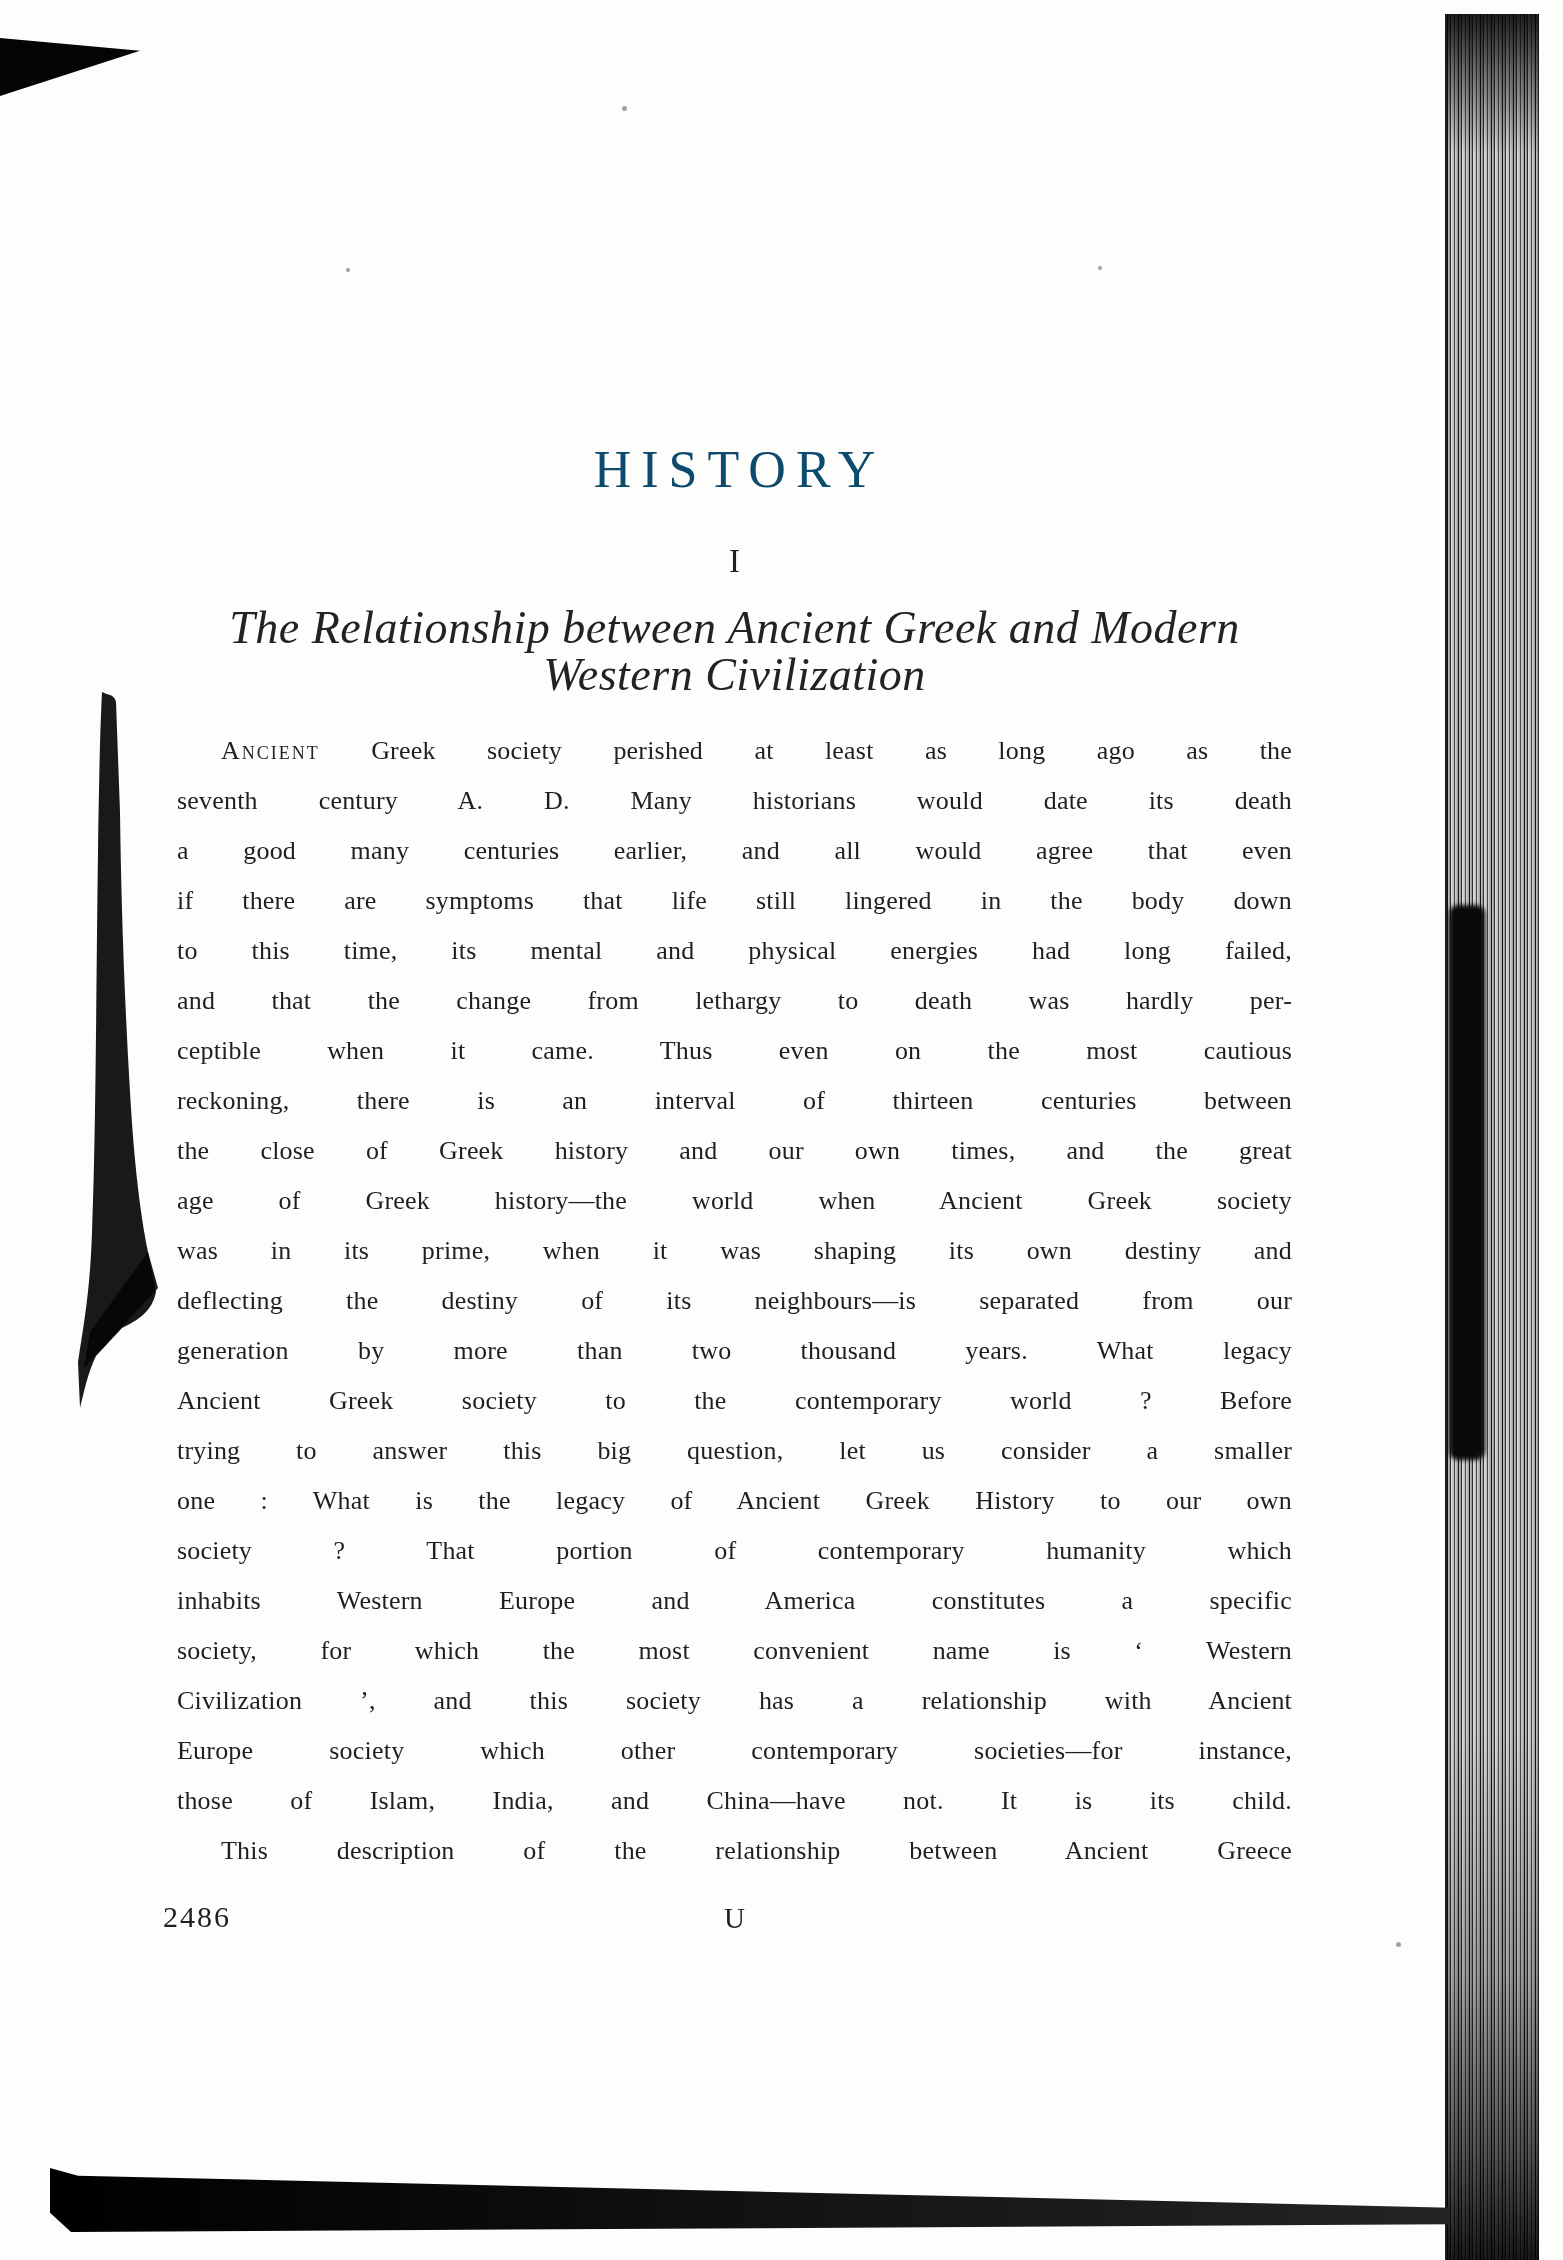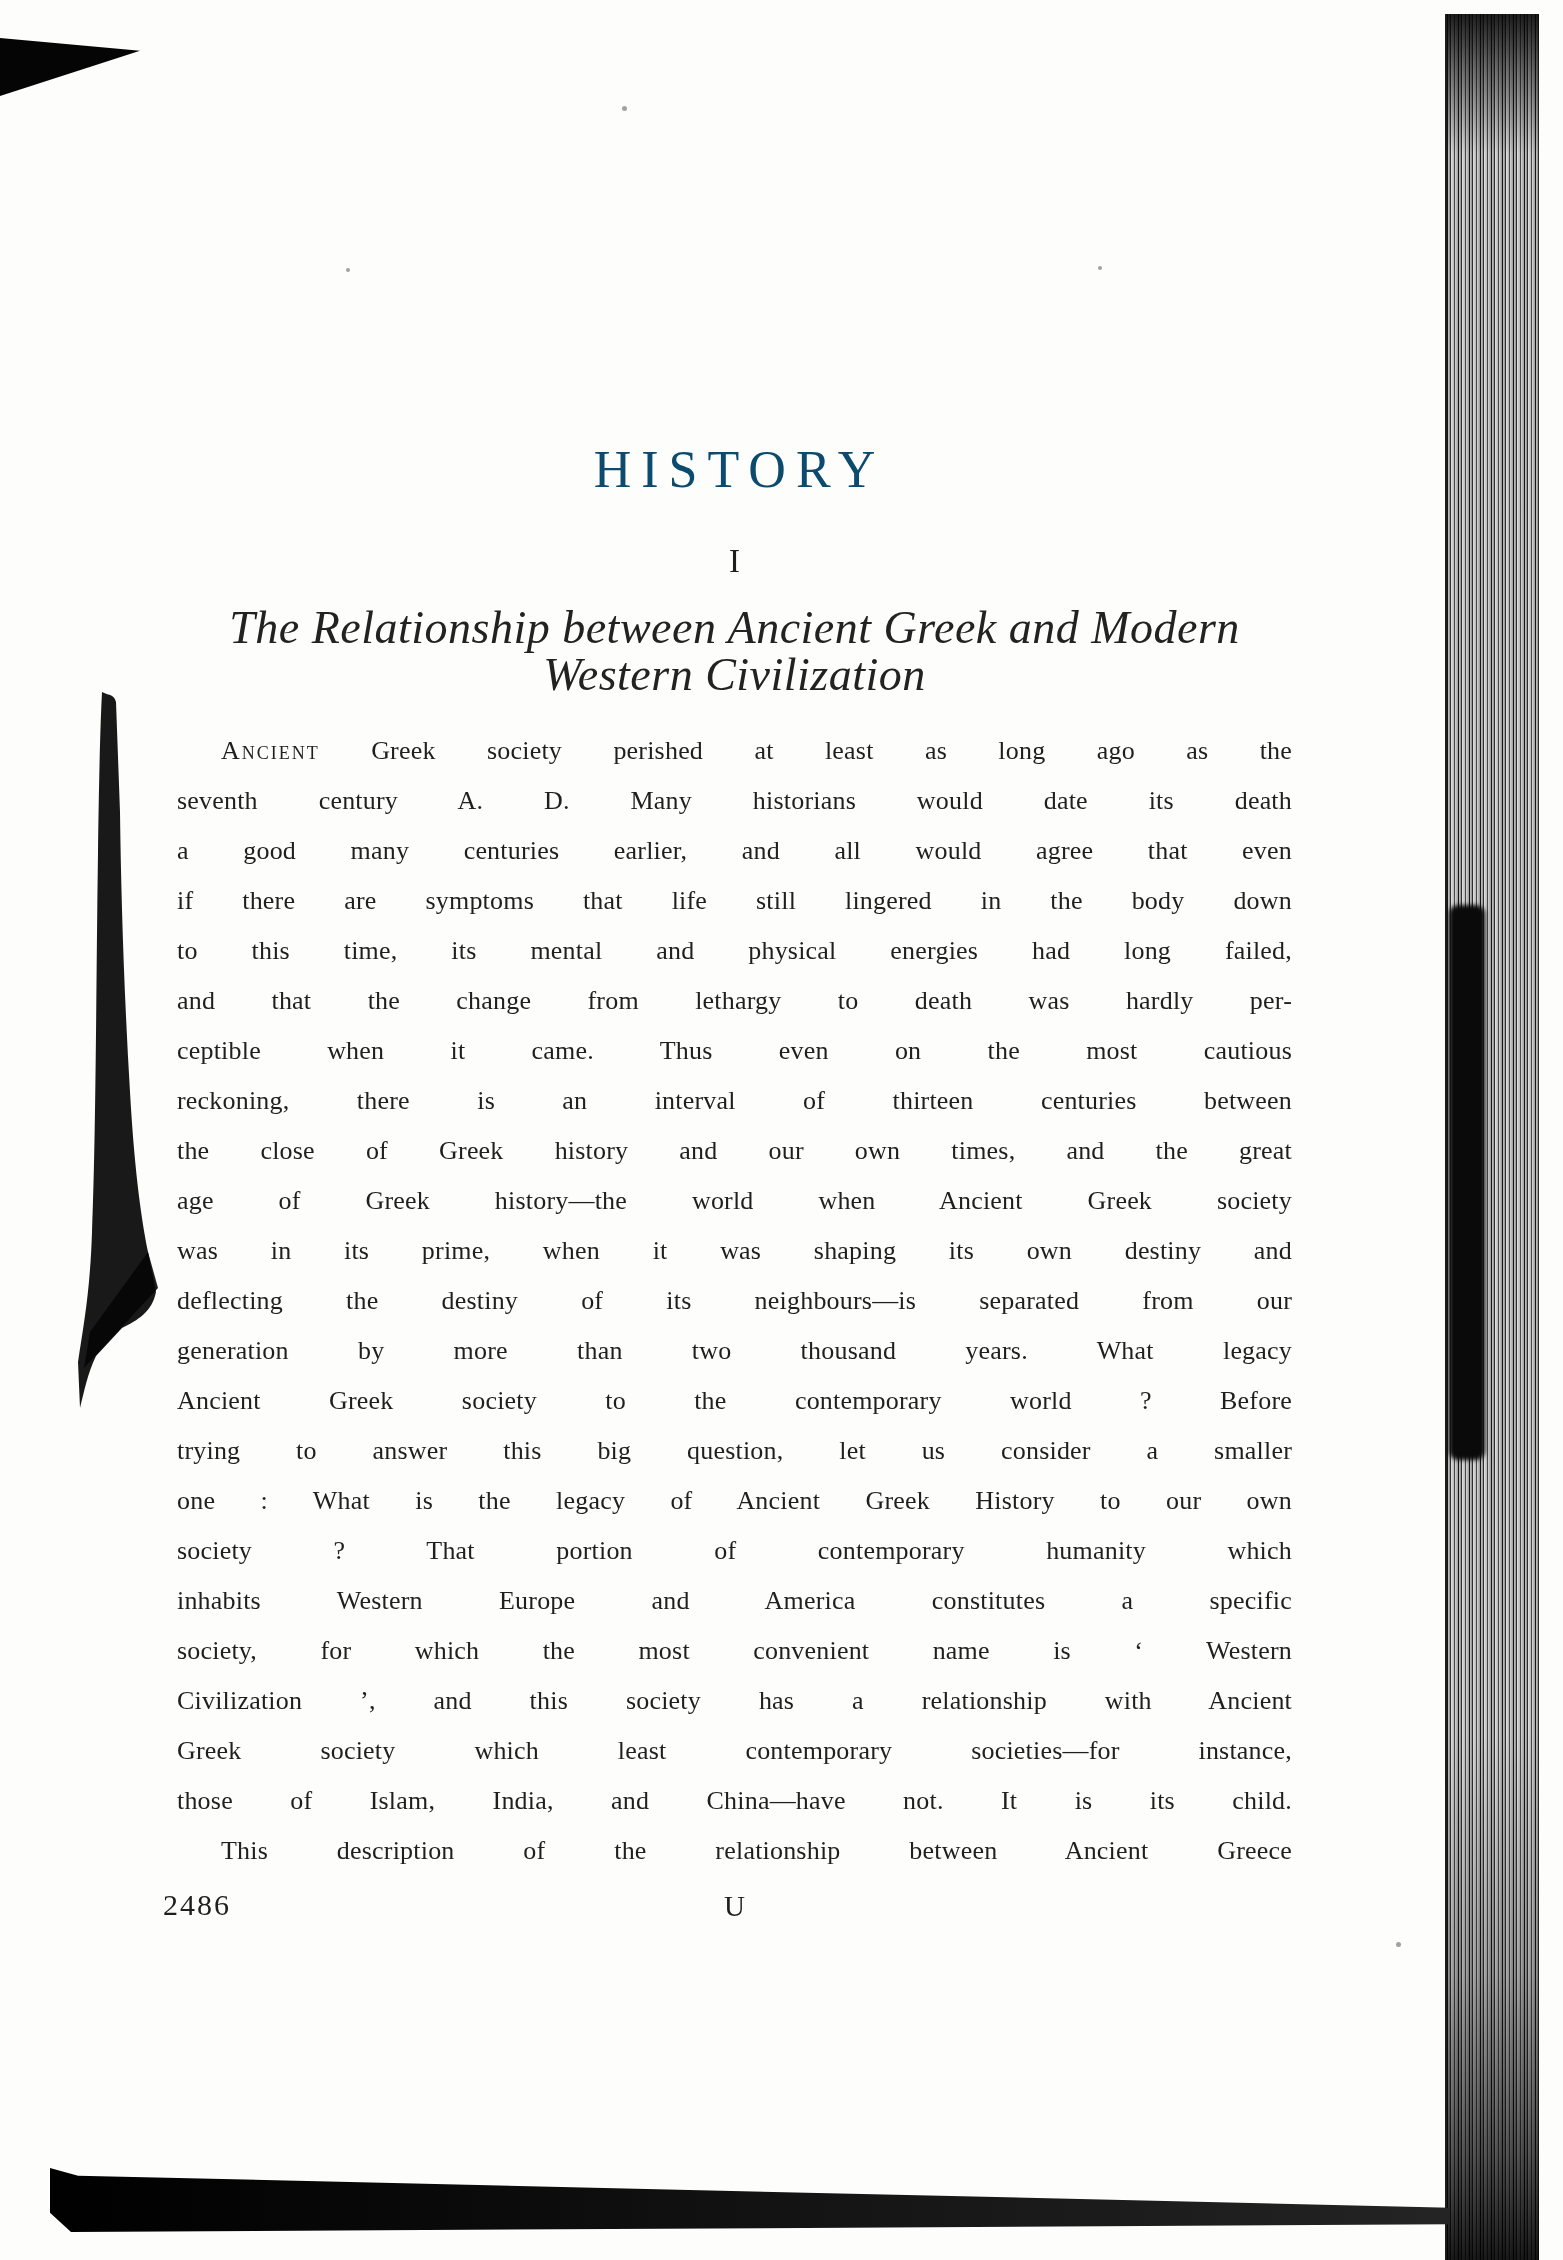--- a/index.html
+++ b/index.html
@@ -21,21 +21,21 @@
     margin-top:24px; font-style:italic; font-size:46px; line-height:47px;
     text-align:center; letter-spacing:0.5px; color:#222;
   }
   .para { margin-top:28px; font-size:26px; letter-spacing:0.2px; }
   .para.second { margin-top:0; }
   .line { height:50px; line-height:50px; text-align:justify; overflow:hidden; }
   .line::after { content:""; display:inline-block; width:100%; height:0; }
   .indent { text-indent:44px; }
   .lead { font-variant:small-caps; letter-spacing:2px; }
 
-  .footer { position:relative; margin-top:10px; height:46px; font-size:30px;text-decoration:underline; }
+  .footer { position:relative; margin-top:22px; height:46px; font-size:30px;text-decoration:underline; }
   .footer .sig { position:absolute; left:-14px; top:2px; letter-spacing:2px; }
   .footer .catchword { position:absolute; left:0; width:100%; text-align:center; font-size:29px; top:4px; }
 
   
   .edge-band {
     position:absolute; top:14px; right:24px; width:92px; height:2246px;
     border-left:2px solid #1d1d1d;
     background-image:
       linear-gradient(180deg,
         rgba(5,5,5,0.88) 0px, rgba(5,5,5,0.5) 55px, rgba(0,0,0,0) 140px,
@@ -108,21 +108,21 @@
       <div class="line">was in its prime, when it was shaping its own destiny and</div>
       <div class="line">deflecting the destiny of its neighbours—is separated from our</div>
       <div class="line">generation by more than two thousand years. What legacy</div>
       <div class="line">Ancient Greek society to the contemporary world ? Before</div>
       <div class="line">trying to answer this big question, let us consider a smaller</div>
       <div class="line">one : What is the legacy of Ancient Greek History to our own</div>
       <div class="line">society ? That portion of contemporary humanity which</div>
       <div class="line">inhabits Western Europe and America constitutes a specific</div>
       <div class="line">society, for which the most convenient name is ‘ Western</div>
       <div class="line">Civilization ’, and this society has a relationship with Ancient</div>
-      <div class="line">Greek society which least contemporary societies—for instance,</div>
+      <div class="line">Europe society which other contemporary societies—for instance,</div>
       <div class="line">those of Islam, India, and China—have not. It is its child.</div>
     </div>
 
     <div class="para second">
       <div class="line indent">This description of the relationship between Ancient Greece</div>
     </div>
 
     <div class="footer">
       <span class="sig">2486</span>
       <span class="catchword">U</span>

